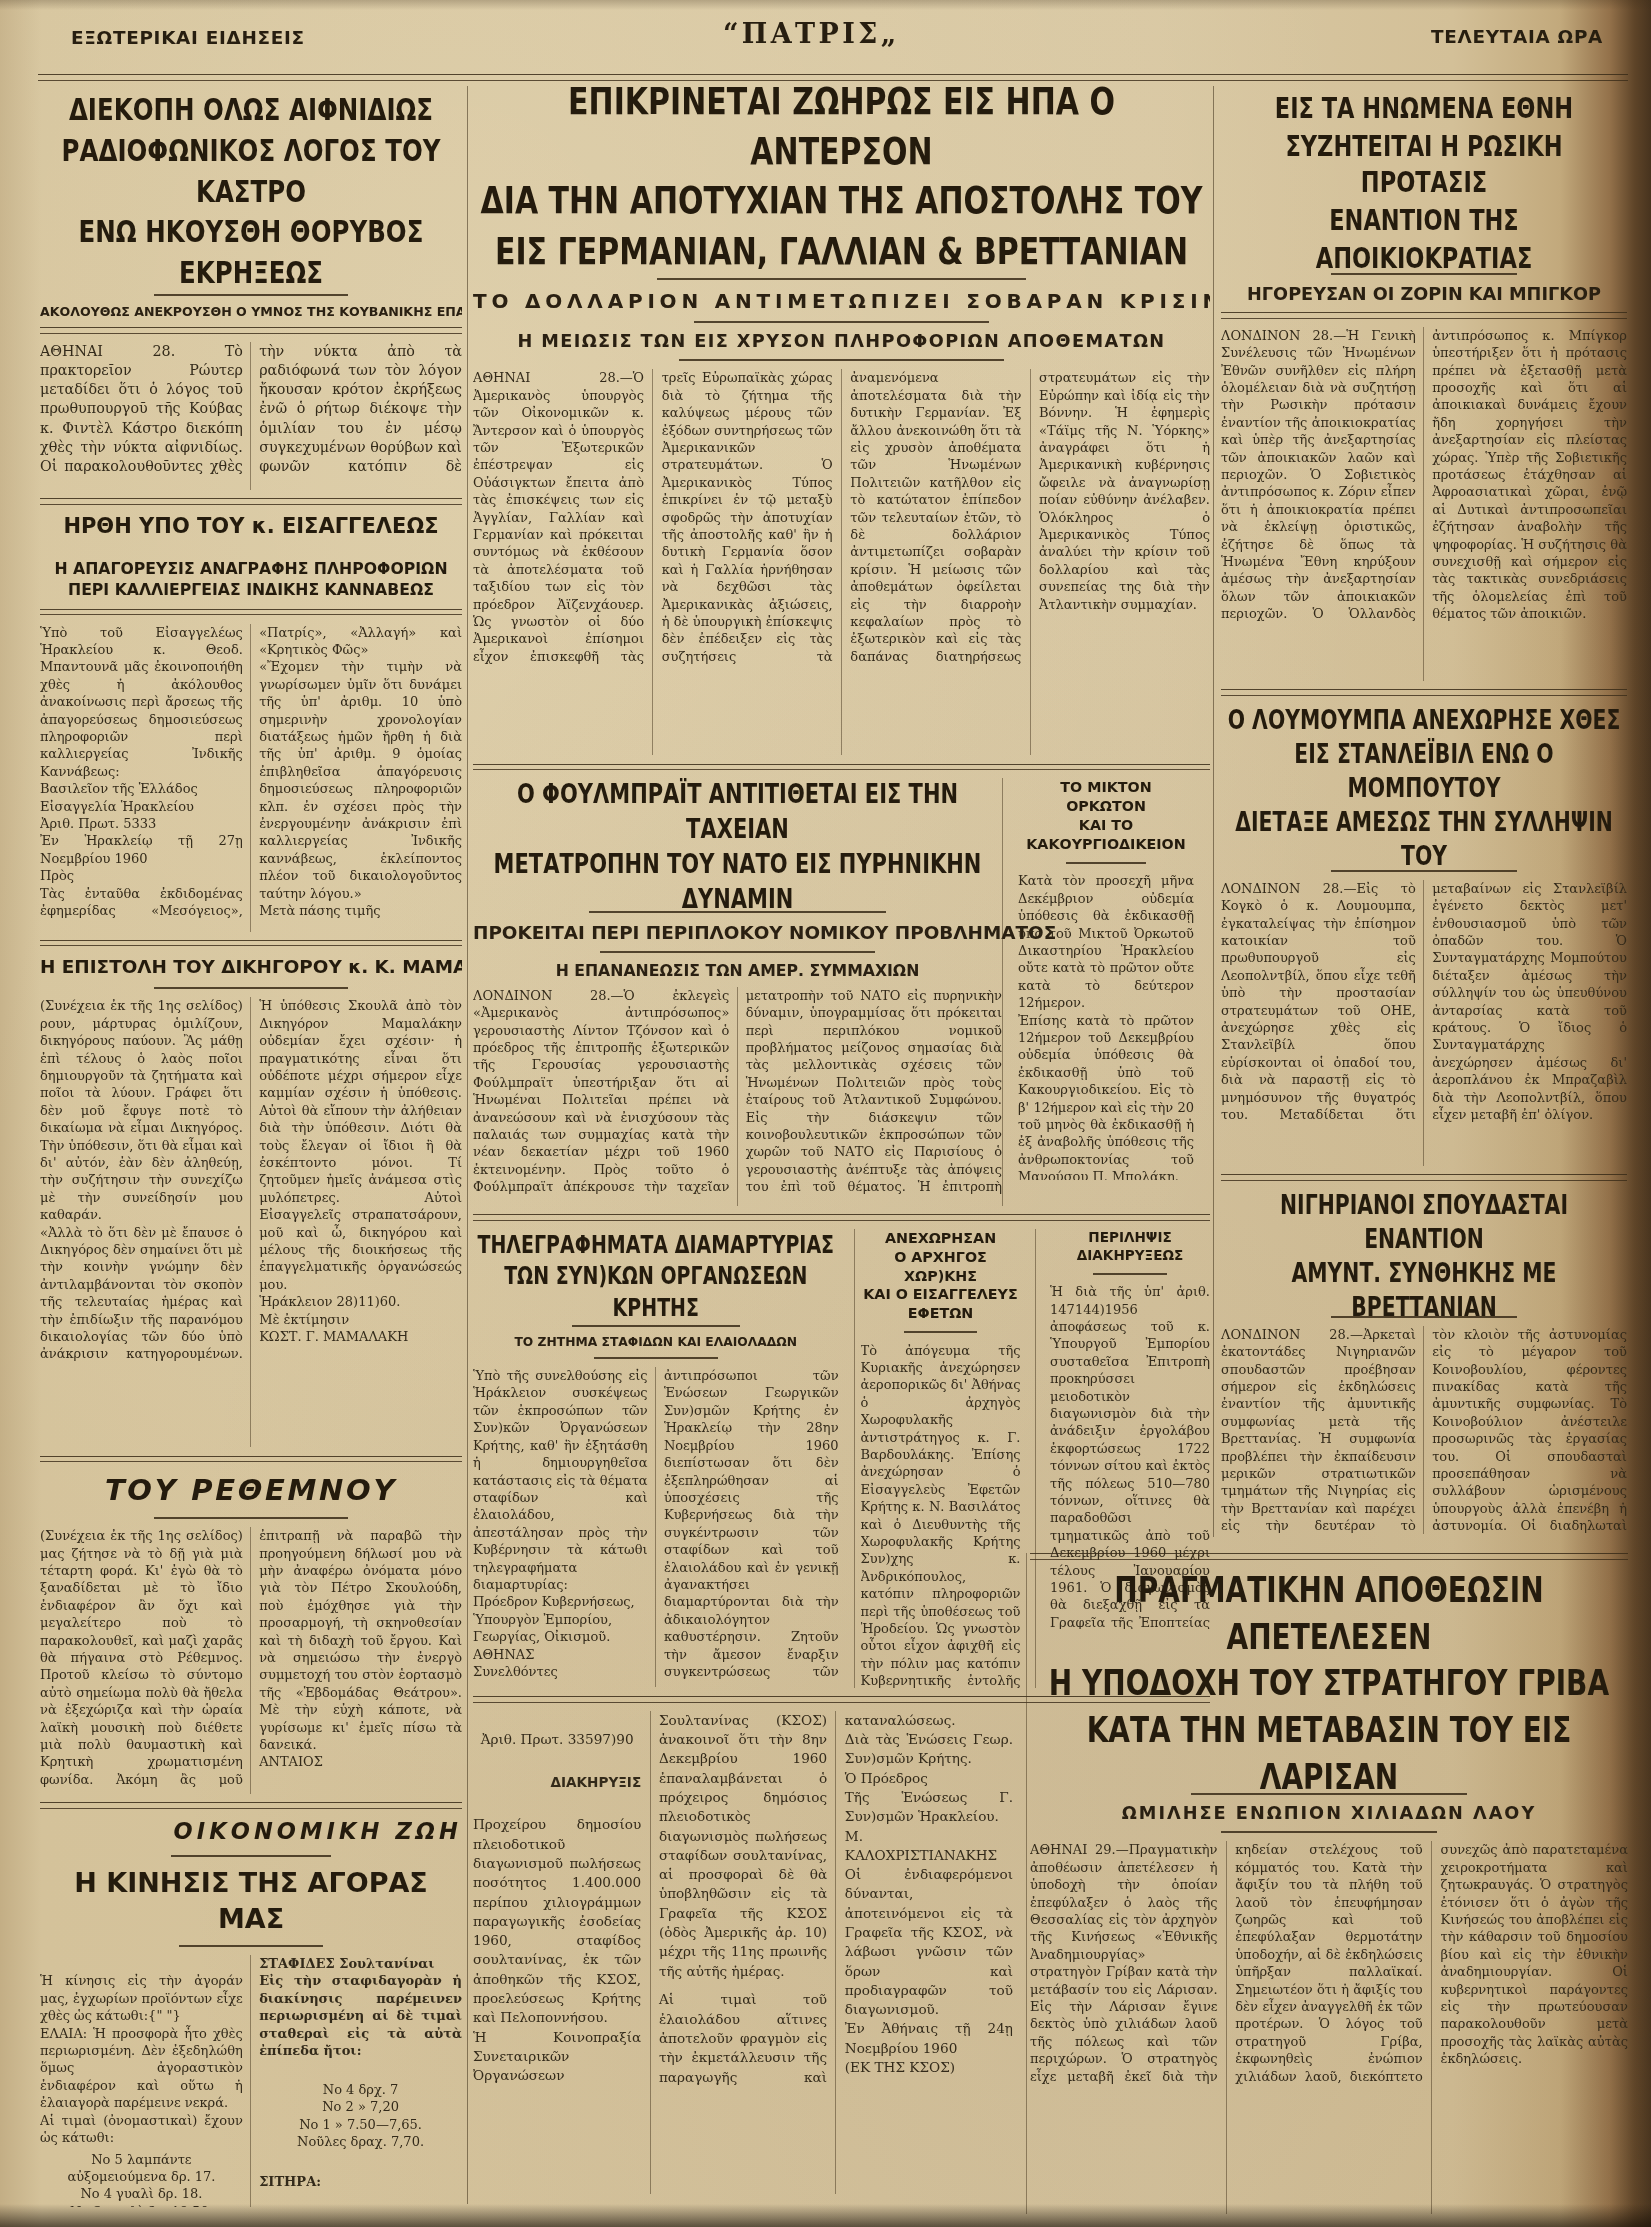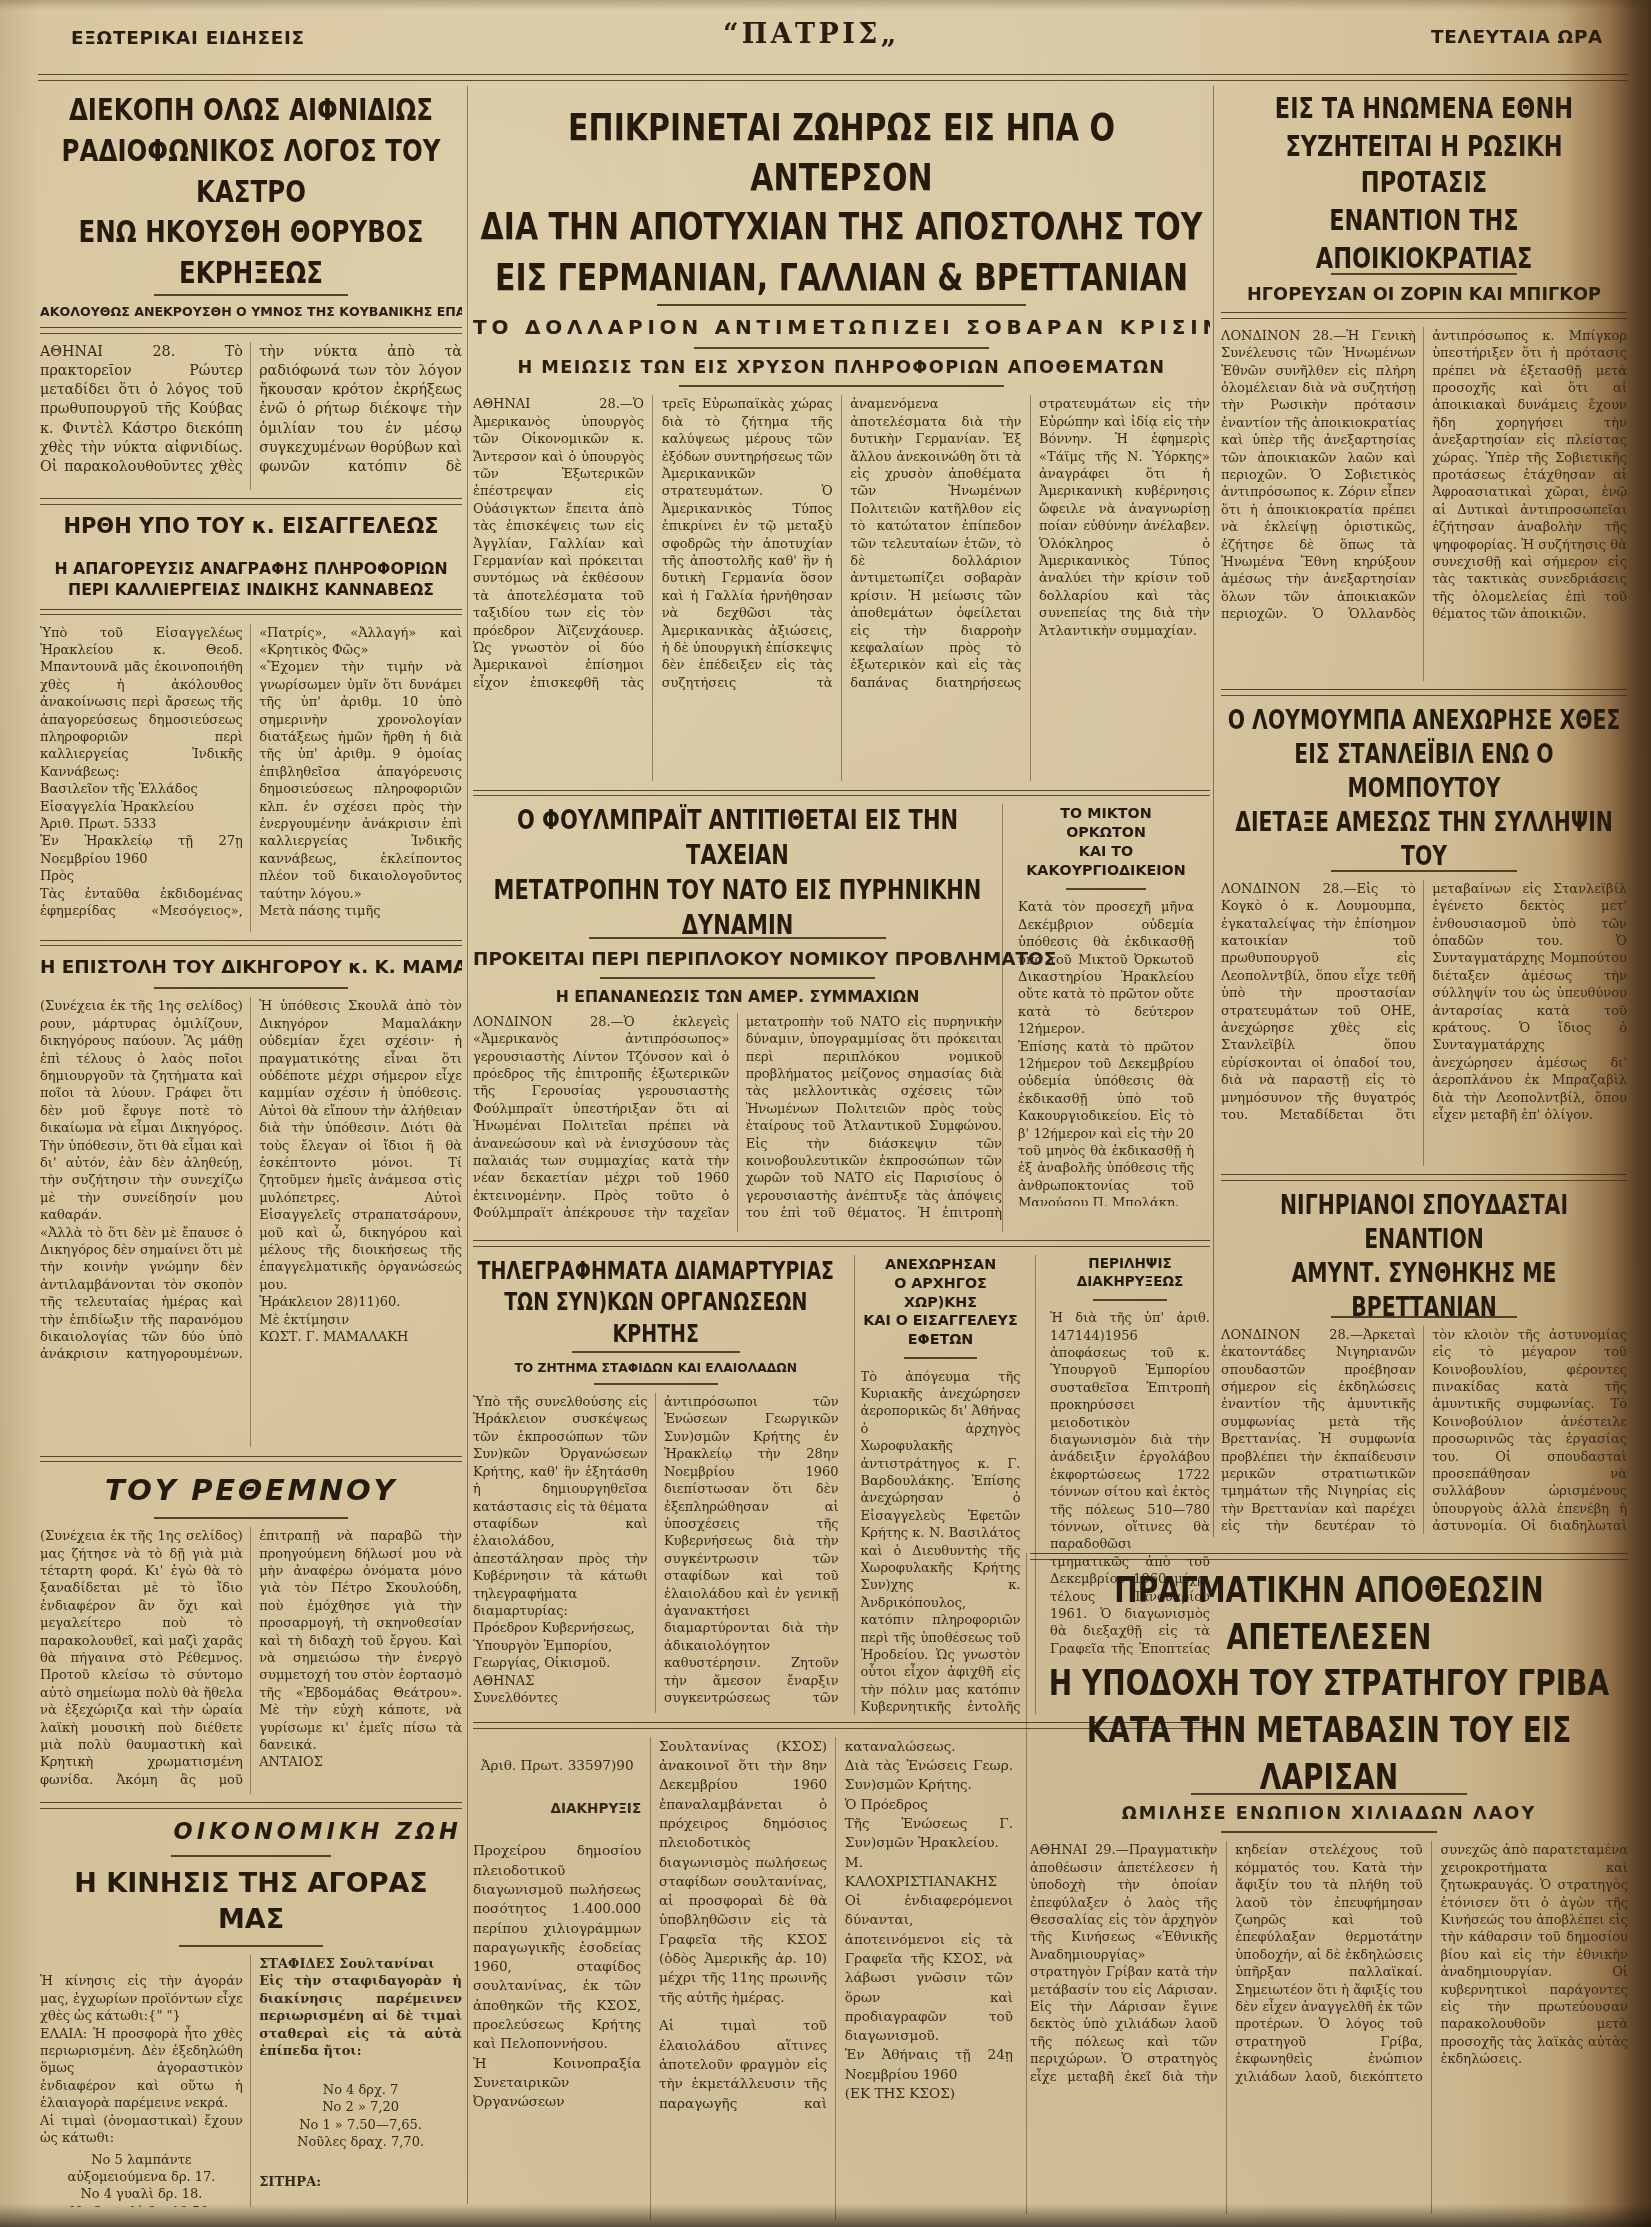--- a/index.html
+++ b/index.html
@@ -115,21 +115,21 @@
 Νοῦλες δραχ. 7,70.</span>
       <span style="display:block;font-weight:bold;margin-top:5.4px;">ΣΙΤΗΡΑ:</span>
       <span class="price-line" style="display:block;">Σῖτος δραχ. 2,30
 Κριθὴ » 2,30
 Ταγὴ » 2,60
 Βῖκος » 3.</span>
       
     </div>
   </div>
 
-  <div class="abs" style="left:473px;top:102px;width:737px;height:2118px;overflow:hidden;">
+  <div class="abs" style="left:473px;top:76px;width:737px;height:2118px;overflow:hidden;">
 
     <div class="hl squash" style="font-size:30px;">ΕΠΙΚΡΙΝΕΤΑΙ ΖΩΗΡΩΣ ΕΙΣ ΗΠΑ Ο ΑΝΤΕΡΣΟΝ
 ΔΙΑ ΤΗΝ ΑΠΟΤΥΧΙΑΝ ΤΗΣ ΑΠΟΣΤΟΛΗΣ ΤΟΥ
 ΕΙΣ ΓΕΡΜΑΝΙΑΝ, ΓΑΛΛΙΑΝ &amp; ΒΡΕΤΤΑΝΙΑΝ</div>
     <div class="rule single short" style="margin-top:44px;width:50%;"></div>
     <div class="kick" style="font-size:20px;letter-spacing:4.8px;">ΤΟ ΔΟΛΛΑΡΙΟΝ ΑΝΤΙΜΕΤΩΠΙΖΕΙ ΣΟΒΑΡΑΝ ΚΡΙΣΙΝ</div>
     <div class="rule single short" style="width:40%;"></div>
     <div class="kick" style="font-size:17.7px;letter-spacing:1.4px;">Η ΜΕΙΩΣΙΣ ΤΩΝ ΕΙΣ ΧΡΥΣΟΝ ΠΛΗΡΟΦΟΡΙΩΝ ΑΠΟΘΕΜΑΤΩΝ</div>
     <div class="rule single short" style="width:44%;"></div>
     <div class="bt c4" style="height:386px;margin-top:4.1px;">ΑΘΗΝΑΙ 28.—Ὁ Ἀμερικανὸς ὑπουργὸς τῶν Οἰκονομικῶν κ. Ἄντερσον καὶ ὁ ὑπουργὸς τῶν Ἐξωτερικῶν ἐπέστρεψαν εἰς Οὐάσιγκτων ἔπειτα ἀπὸ τὰς ἐπισκέψεις των εἰς Ἀγγλίαν, Γαλλίαν καὶ Γερμανίαν καὶ πρόκειται συντόμως νὰ ἐκθέσουν τὰ ἀποτελέσματα τοῦ ταξιδίου των εἰς τὸν πρόεδρον Ἀϊζενχάουερ. Ὡς γνωστὸν οἱ δύο Ἀμερικανοὶ ἐπίσημοι εἶχον ἐπισκεφθῆ τὰς τρεῖς Εὐρωπαϊκὰς χώρας διὰ τὸ ζήτημα τῆς καλύψεως μέρους τῶν ἐξόδων συντηρήσεως τῶν Ἀμερικανικῶν στρατευμάτων. Ὁ Ἀμερικανικὸς Τύπος ἐπικρίνει ἐν τῷ μεταξὺ σφοδρῶς τὴν ἀποτυχίαν τῆς ἀποστολῆς καθ' ἣν ἡ δυτικὴ Γερμανία ὅσον καὶ ἡ Γαλλία ἠρνήθησαν νὰ δεχθῶσι τὰς Ἀμερικανικὰς ἀξιώσεις, ἡ δὲ ὑπουργικὴ ἐπίσκεψις δὲν ἐπέδειξεν εἰς τὰς συζητήσεις τὰ ἀναμενόμενα ἀποτελέσματα διὰ τὴν δυτικὴν Γερμανίαν. Ἐξ ἄλλου ἀνεκοινώθη ὅτι τὰ εἰς χρυσὸν ἀποθέματα τῶν Ἡνωμένων Πολιτειῶν κατῆλθον εἰς τὸ κατώτατον ἐπίπεδον τῶν τελευταίων ἐτῶν, τὸ δὲ δολλάριον ἀντιμετωπίζει σοβαρὰν κρίσιν. Ἡ μείωσις τῶν ἀποθεμάτων ὀφείλεται εἰς τὴν διαρροὴν κεφαλαίων πρὸς τὸ ἐξωτερικὸν καὶ εἰς τὰς δαπάνας διατηρήσεως στρατευμάτων εἰς τὴν Εὐρώπην καὶ ἰδίᾳ εἰς τὴν Βόννην. Ἡ ἐφημερὶς «Τάϊμς τῆς Ν. Ὑόρκης» ἀναγράφει ὅτι ἡ Ἀμερικανικὴ κυβέρνησις ὤφειλε νὰ ἀναγνωρίσῃ ποίαν εὐθύνην ἀνέλαβεν. Ὁλόκληρος ὁ Ἀμερικανικὸς Τύπος ἀναλύει τὴν κρίσιν τοῦ δολλαρίου καὶ τὰς συνεπείας της διὰ τὴν Ἀτλαντικὴν συμμαχίαν.</div>

